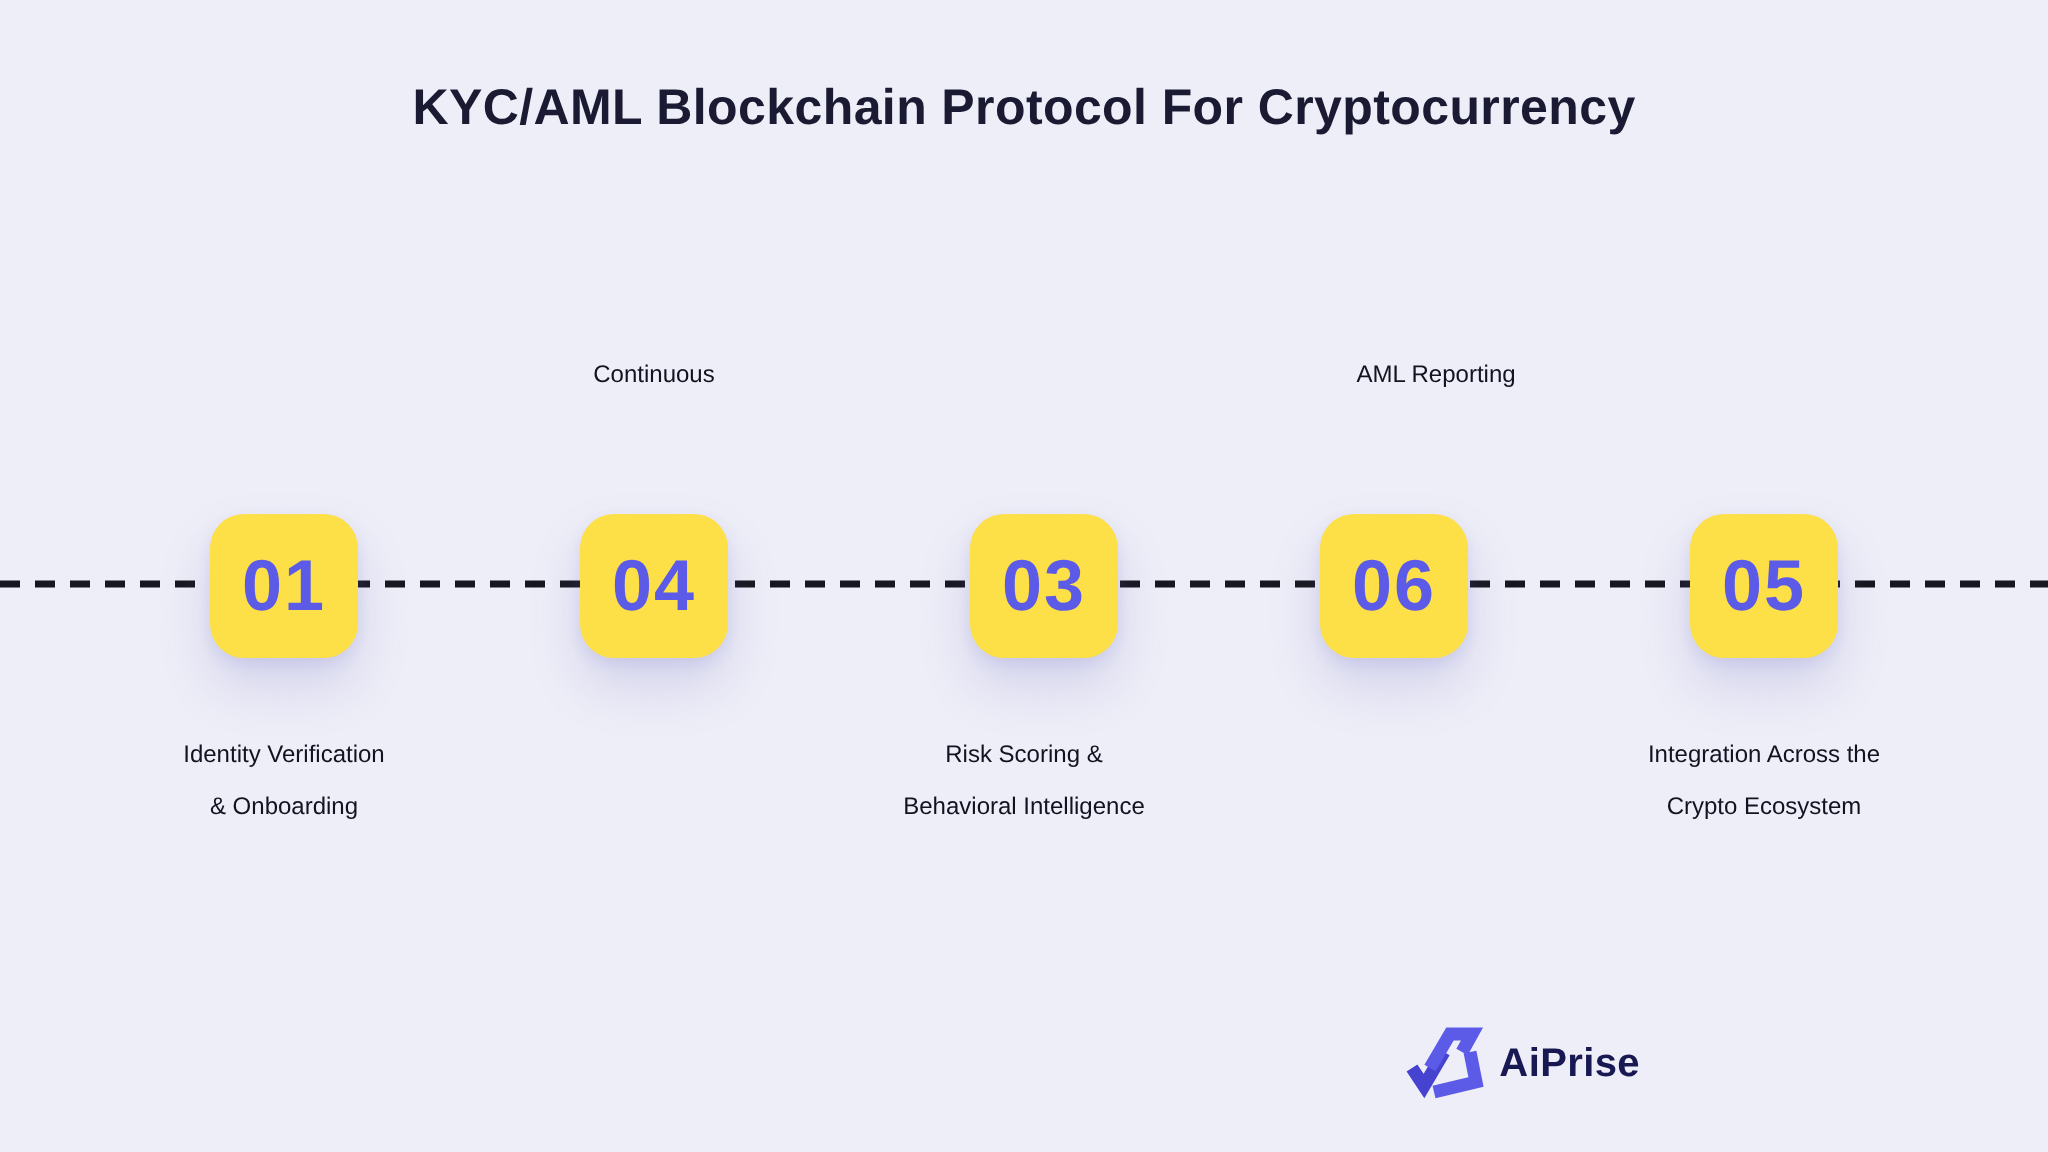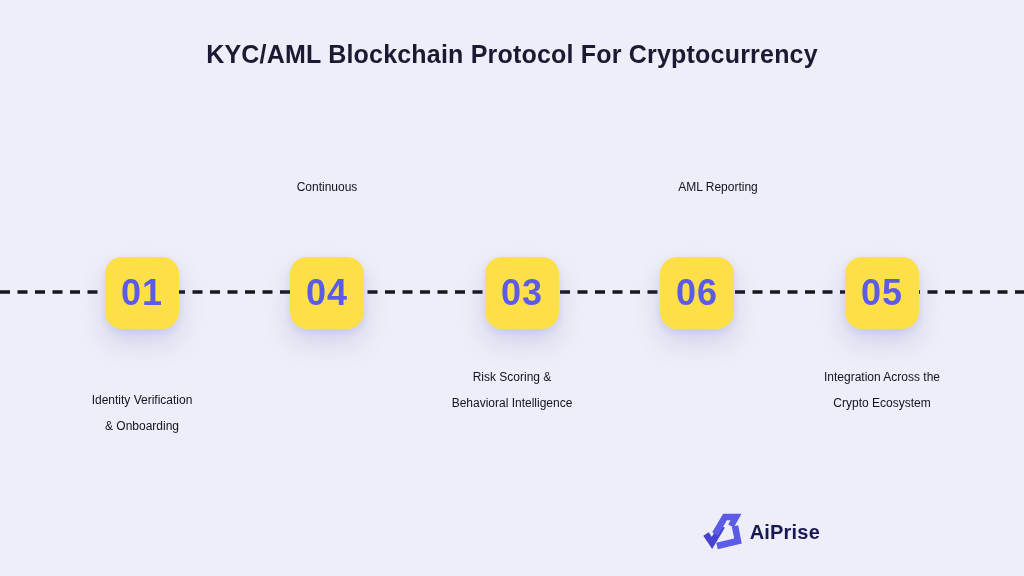--- a/index.html
+++ b/index.html
@@ -58,21 +58,21 @@
     position: absolute;
     width: 280px;
     text-align: center;
     font-size: 12px;
     line-height: 26px;
     color: #121220;
     z-index: 2;
   }
   .label-above { top: 174px; }
   .label-below { top: 364px; }
-  .label-1 { left: 2px; margin-top: 23px; }
+  .label-1 { left: 2px; }
   .label-2 { left: 187px; }
   .label-3 { left: 372px; }
   .label-4 { left: 578px; }
   .label-5 { left: 742px; }
 
   .logo {
     position: absolute;
     right: 28px; bottom: 22px;
     display: flex;
     align-items: center;

